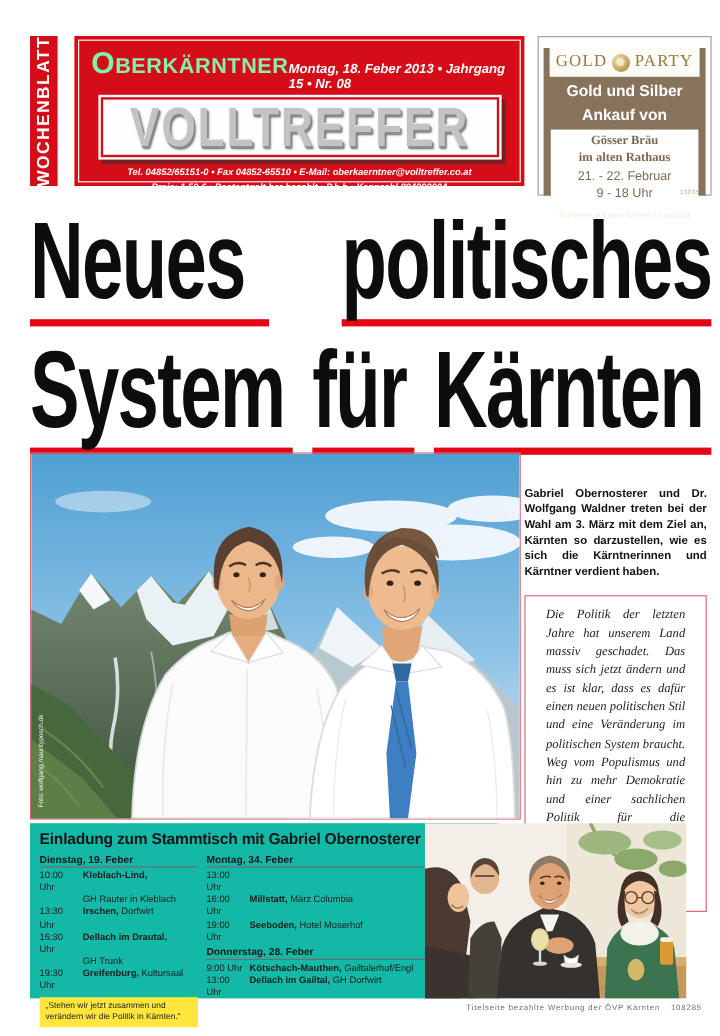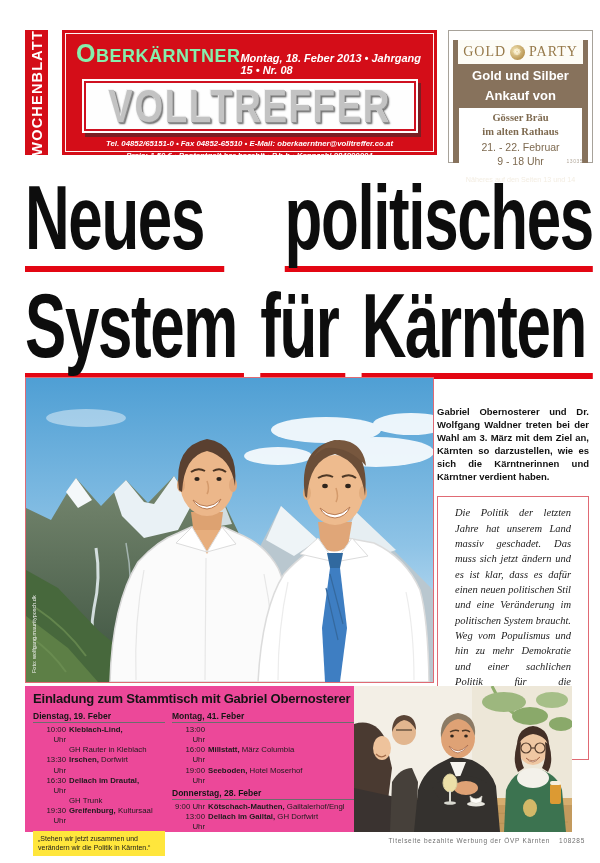--- a/index.html
+++ b/index.html
@@ -59,30 +59,30 @@
   .photoMain svg{display:block;}
 
   
   .introCol{position:absolute;left:437px;top:377px;width:152px;margin-top:29px;}
   .intro{font-weight:bold;font-size:9.5px;line-height:1.36;text-align:justify;color:#111;}
   .quoteBox{margin-top:13px;border:1.2px solid #e06a74;padding:8px 17px;
     font-family:"Liberation Serif", serif;font-style:italic;font-size:10.5px;line-height:1.46;
     text-align:justify;color:#1c1c1c;}
 
   
-  .gray{position:absolute;left:25px;top:686px;width:390px;height:146px;background:#ec4899;
+  .gray{position:absolute;left:25px;top:686px;width:390px;height:146px;background:#14b8a6;
     box-sizing:border-box;padding:5px 8px 4px 8px;}
   .stTitle{font-weight:bold;font-size:13px;letter-spacing:-.2px;color:#141414;margin-bottom:3px;}
   .stCols{display:flex;gap:7px;}
   .stCol1{width:132px;flex:none;}
   .stCol2{flex:1;}
   .sday{font-weight:bold;font-size:8.5px;color:#161616;border-bottom:1px solid #6d6d6d;
     padding-bottom:1px;margin:2px 0 2px 0;}
   .srow{display:flex;font-size:7.8px;line-height:1.3;color:#1c1c1c;}
-  .srow .t{width:33px;text-align:right;flex:none;margin-right:3px;}
+  .srow .t{width:33px;text-align:left;flex:none;margin-right:3px;}
   .srow .txt{flex:1;}
   .yellow{margin-top:5px;background:#ffe63c;padding:3px 5px 4px 5px;}
   .yq{font-size:7px;line-height:1.3;color:#1b1b1b;}
 
   .photoSmall{position:absolute;left:354px;top:686px;width:218px;height:146px;}
   .photoSmall svg{display:block;}
 
   .caption{position:absolute;left:0;top:837px;width:585px;text-align:right;font-size:6.5px;
     letter-spacing:.7px;color:#6f6f6f;}
   .caption .num{margin-left:9px;}
@@ -263,21 +263,21 @@
           <span class="t">19:30 Uhr</span>
           <span class="txt"><b>Greifenburg,</b> <span>Kultursaal</span></span>
         </div>
         <div class="yellow">
           <div class="yq">„Stehen wir jetzt zusammen und verändern wir die Politik in Kärnten.“</div>
 
         </div>
       </div>
 
       <div class="stCol2">
-        <div class="sday">Montag, 41. Feber</div>
+        <div class="sday">Montag, 34. Feber</div>
         <div class="srow">
           <span class="t">13:00 Uhr</span>
         </div>
         <div class="srow">
           <span class="t">16:00 Uhr</span>
           <span class="txt"><b>Millstatt,</b> <span>März Columbia</span></span>
         </div>
         <div class="srow">
           <span class="t">19:00 Uhr</span>
           <span class="txt"><b>Seeboden,</b> <span>Hotel Moserhof</span></span>

